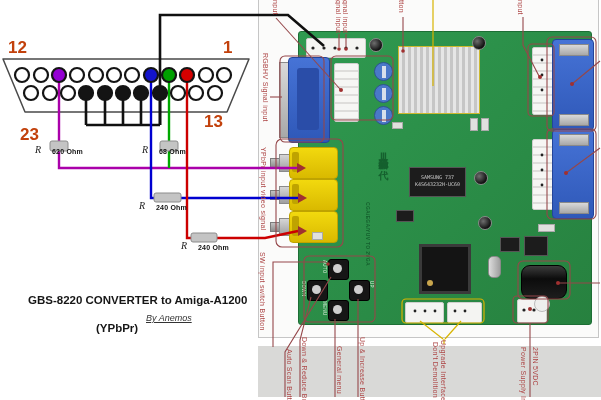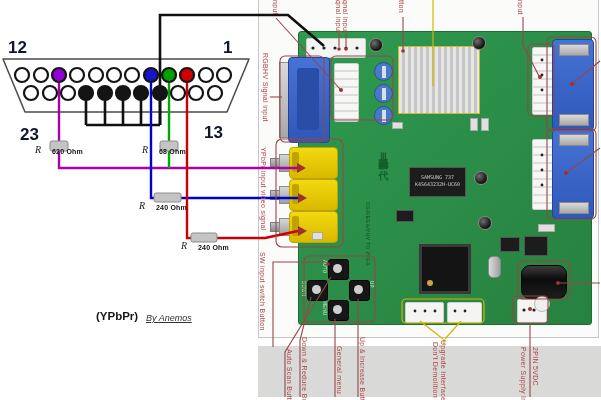--- a/index.html
+++ b/index.html
@@ -32,21 +32,21 @@
   .rca-ring{position:absolute;left:2px;top:4px;width:7px;height:20px;background:#bfa300;border-radius:2px;}
   .btn{width:19px;height:19px;background:#161616;border-radius:3px;border:1px solid #000;}
   .btn:after{content:"";position:absolute;left:4px;top:4px;width:9px;height:9px;border-radius:50%;background:#cfcfcf;}
   .cap{border-radius:50%;background:radial-gradient(circle at 35% 35%,#6e6e6e,#101010 70%);border:1px solid #888;}
   .barrel{left:521px;top:265px;width:44px;height:32px;background:linear-gradient(180deg,#3c3c3c,#0c0c0c 40%,#1d1d1d);border-radius:9px;border:1px solid #000;}
   .crystal{left:488px;top:256px;width:11px;height:20px;background:linear-gradient(90deg,#dcdcdc,#9f9f9f);border-radius:5px;border:1px solid #8a8a8a;}
   .smallpart{background:#e0e0de;border:1px solid #aaa;}
   
   .vtext{writing-mode:vertical-rl;text-orientation:mixed;letter-spacing:.3px;}
   .callout-label{font:7px "Liberation Sans",sans-serif;color:#ad4545;white-space:nowrap;}
-  .pinnum{font:bold 17px "Liberation Sans",sans-serif;color:#0f172a;}
+  .pinnum{font:bold 17px "Liberation Sans",sans-serif;color:#c2410c;}
   .rlbl{font:italic 10px "Liberation Serif",serif;color:#222;}
   .rval{font:bold 7px "Liberation Sans",sans-serif;color:#111;letter-spacing:.2px;}
   .title-line{font:bold 11.5px "Liberation Sans",sans-serif;color:#161616;white-space:nowrap;}
   .byline{font:italic 9px "Liberation Sans",sans-serif;color:#333;text-decoration:underline;white-space:nowrap;text-align:right;}
   .silk{color:#15602e;font-weight:bold;}
   .btn-silk{font:4.5px "Liberation Sans",sans-serif;color:#d8ecd8;}
   svg{position:absolute;left:0;top:0;}
 </style>
 </head>
 <body>
@@ -269,32 +269,33 @@
       <circle cx="566" cy="173" r="2"></circle>
         <circle cx="558" cy="283" r="2"></circle>
         <circle cx="530" cy="309" r="2"></circle>
       <circle cx="328" cy="264" r="1.8"></circle>
     </g>
   </svg>
 
   <div class="abs pinnum" style="left:8px;top:38px;">12</div>
   <div class="abs pinnum" style="left:223px;top:38px;">1</div>
   <div class="abs pinnum" style="left:20px;top:125px;">23</div>
-  <div class="abs pinnum" style="left:204px;top:112px;margin-top:11px;">13</div>
+  <div class="abs pinnum" style="left:204px;top:112px;">13</div>
 
   <div class="abs rlbl" style="left:35px;top:144px;">R</div>
   <div class="abs rval" style="left:52px;top:148px;">620 Ohm</div>
   <div class="abs rlbl" style="left:142px;top:144px;">R</div>
   <div class="abs rval" style="left:159px;top:148px;">68 Ohm</div>
   <div class="abs rlbl" style="left:139px;top:200px;">R</div>
   <div class="abs rval" style="left:156px;top:204px;">240 Ohm</div>
   <div class="abs rlbl" style="left:181px;top:240px;">R</div>
   <div class="abs rval" style="left:198px;top:244px;">240 Ohm</div>
 
-  <div class="abs title-line" style="left:96px;top:310px;">(YPbPr)</div>
+  <div class="abs title-line" style="left:28px;top:294px;">GBS-8220 CONVERTER to Amiga-A1200</div>
+  <div class="abs title-line" style="left:96px;top:322px;">(YPbPr)</div>
   <div class="abs byline" style="left:146px;top:313px;">By Anemos</div>
 
   <div class="abs vtext callout-label" style="left:262px;top:53px;height:92px;">RGBHV Signal input</div>
   <div class="abs vtext callout-label" style="left:260px;top:147px;height:115px;">YPbPr input video signal</div>
   <div class="abs vtext callout-label" style="left:259px;top:252px;height:108px;">SW input switch Button</div>
 
   <div class="abs vtext callout-label" style="left:272px;top:0;height:18px;overflow:hidden;">nput</div>
   <div class="abs vtext callout-label" style="left:335px;top:0;height:35px;overflow:hidden;">gnal input</div>
   <div class="abs vtext callout-label" style="left:342px;top:0;height:35px;overflow:hidden;">gnal input</div>
   <div class="abs vtext callout-label" style="left:398px;top:0;height:18px;overflow:hidden;">tton</div>

